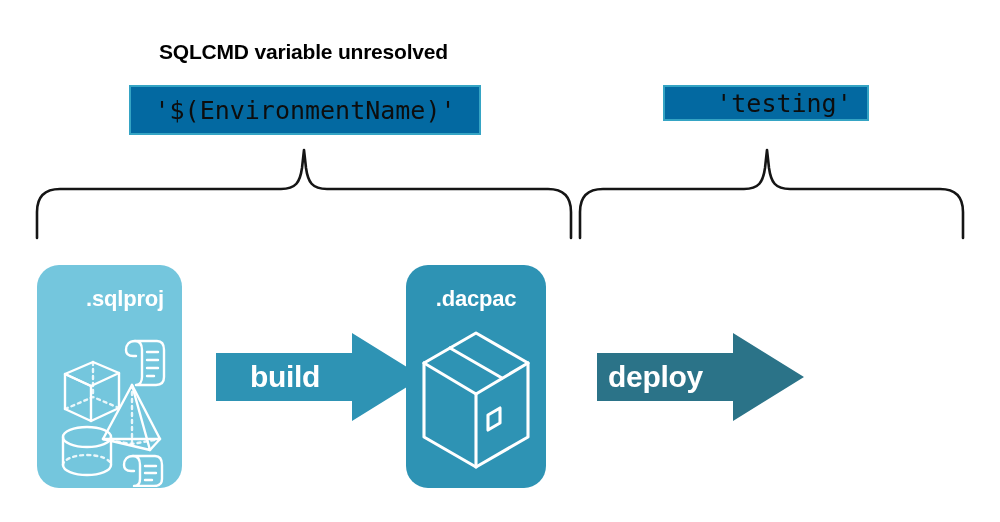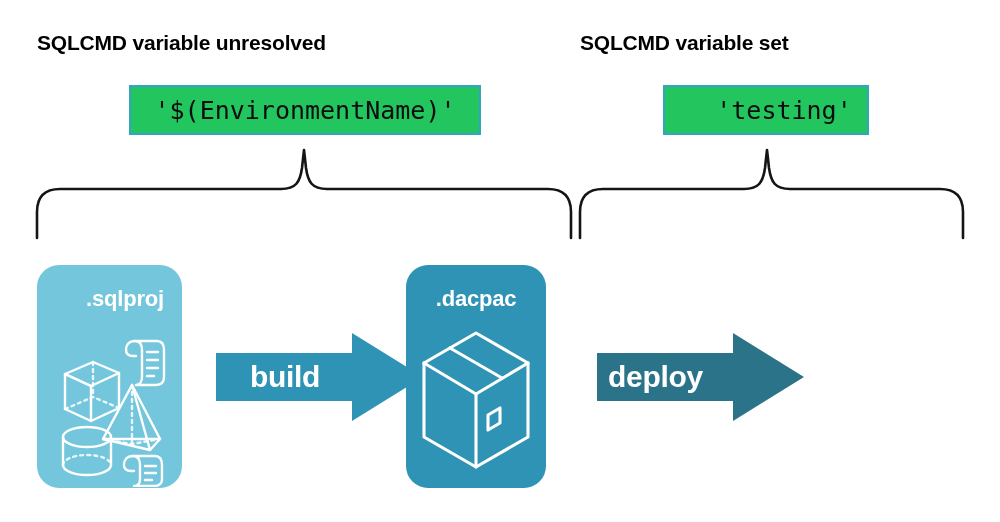--- a/index.html
+++ b/index.html
@@ -25,46 +25,48 @@
 
   
   .section-title {
     position: absolute;
     font-family: "Liberation Sans", sans-serif;
     font-weight: bold;
     font-size: 21px;
     color: #000000;
     letter-spacing: -0.2px;
     white-space: nowrap;
+    text-align: center;
+    margin-top: 9px;
   }
   #title-left  { left: 37px;  top: 31px; width: 533px; }
   #title-right { left: 580px; top: 31px; width: 383px; }
 
   
   .value-box {
     position: absolute;
     box-sizing: border-box;
     border: 2px solid #35a4c4;
-    background: #22c55e;
+    background: #0369a1;
     display: flex;
     align-items: center;
     justify-content: center;
     font-family: "DejaVu Sans Mono", "Liberation Mono", monospace;
     font-size: 25px;
     color: #0d0d0d;
     letter-spacing: 0px;
     white-space: nowrap;
   }
   #value-box-left {
     left: 129px;  top: 85px;
     width: 352px; height: 50px;
   }
   #value-box-right {
     left: 663px;  top: 85px;
-    width: 206px; height: 50px; padding-left: 36px;
+    width: 206px; height: 36px; padding-left: 36px;
   }
 
   
   #brace-layer {
     position: absolute;
     left: 0; top: 0;
     width: 1000px; height: 522px;
     pointer-events: none;
   }
 
@@ -141,21 +143,20 @@
   }
   #arrow-deploy .arrow-label { top: 27px; left: 11px; }
 </style>
 </head>
 <body>
 
 <div class="stage">
 
   <div class="section-title" id="title-left">SQLCMD variable unresolved</div>
 
-  <div class="section-title" id="title-right">SQLCMD variable set</div>
 
   <div class="value-box" id="value-box-left">'$(EnvironmentName)'</div>
 
   <div class="value-box" id="value-box-right">'testing'</div>
 
   <svg id="brace-layer" viewBox="0 0 1000 522">
 
     <g fill="none" stroke="#151515" stroke-width="2.6" stroke-linecap="round" stroke-linejoin="round">
       <path d="M 37,238
                L 37,212

